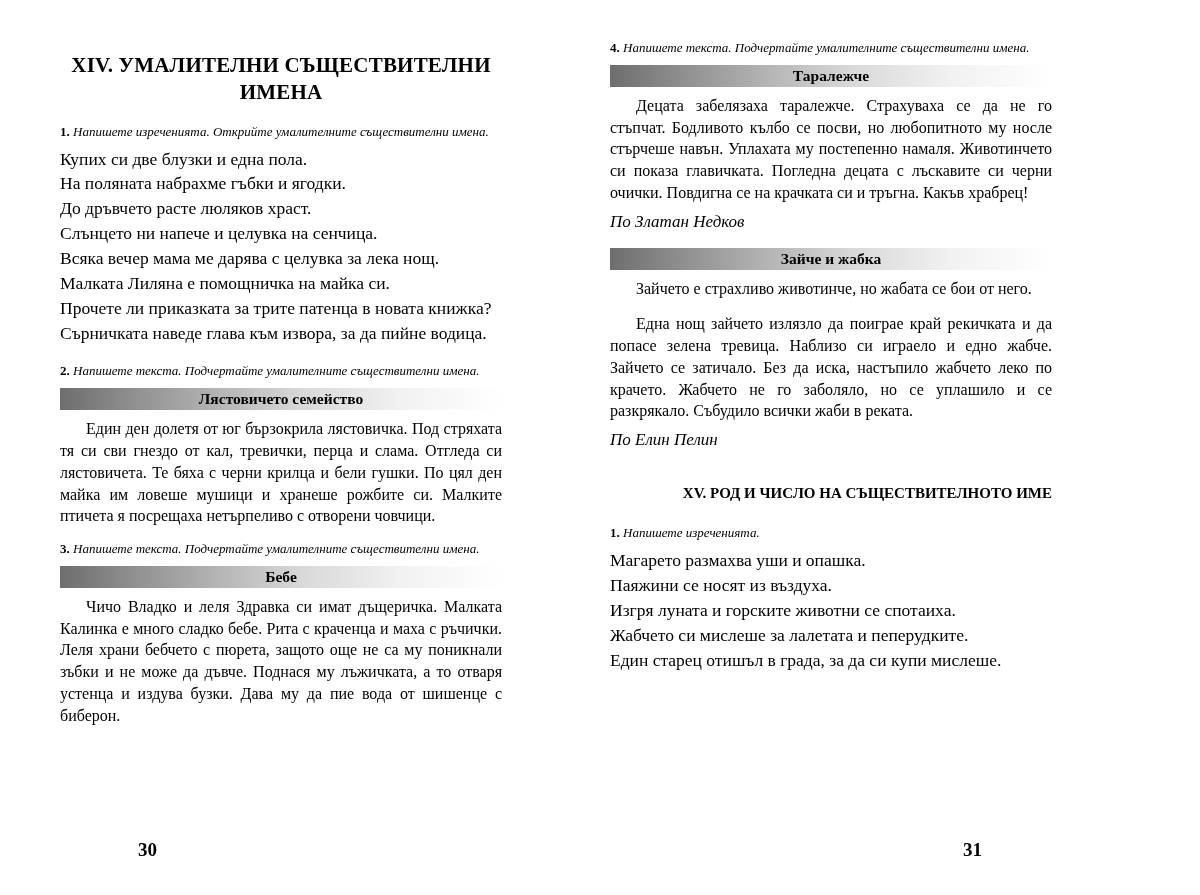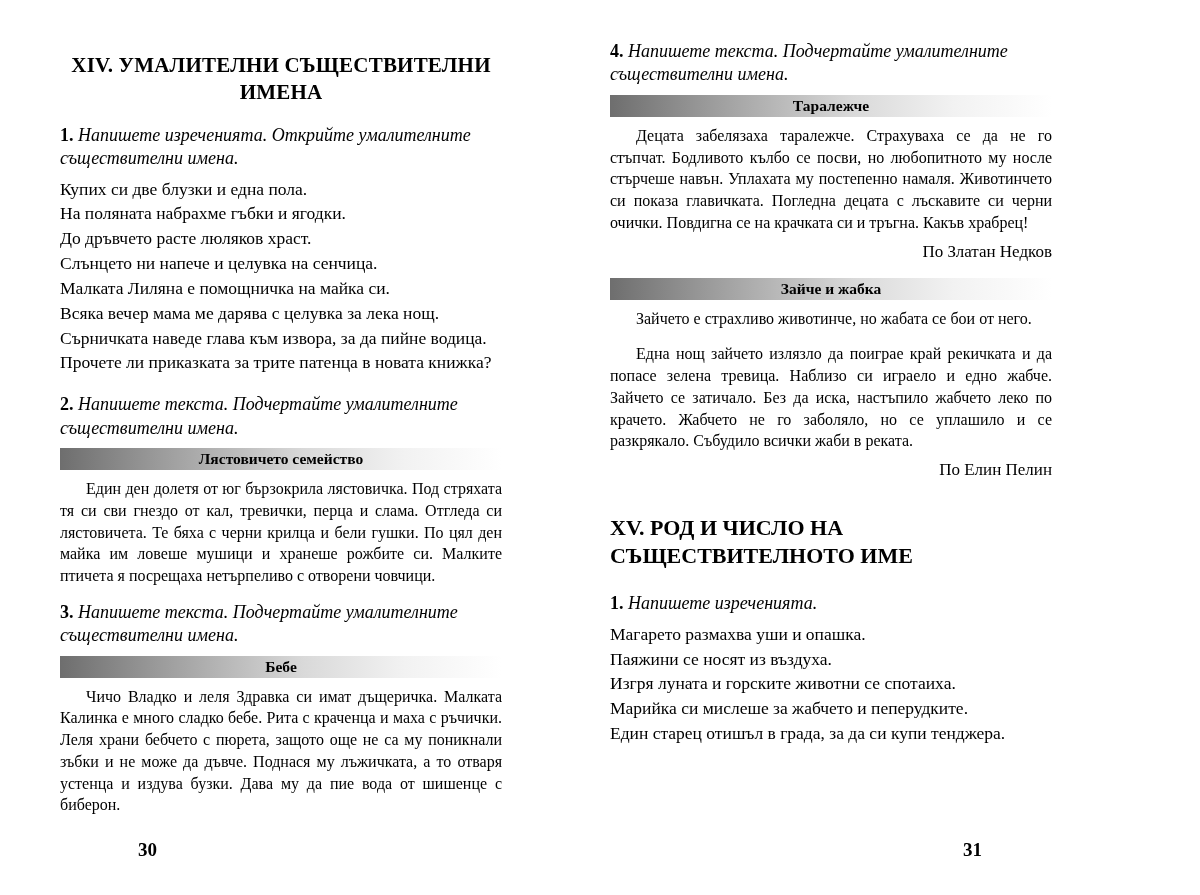--- a/index.html
+++ b/index.html
@@ -37,27 +37,27 @@
   .chapter-title {
     font-weight: bold;
     font-size: 21px;
     text-align: center;
     line-height: 1.28;
     margin: 12px 0 18px 0;
     letter-spacing: 0.2px;
   }
   .chapter-title-2 {
     font-weight: bold;
-    font-size: 22px;
-    text-align: left;
+    font-size: 15px;
+    text-align: right;
     line-height: 1.28;
     margin: 34px 0 22px 0;
   }
   .task {
-    font-size: 18px;
+    font-size: 13px;
     line-height: 1.3;
     margin: 0 0 6px 0;
   }
   .task .num {
     font-weight: bold;
     font-style: normal;
   }
   .task .instr {
     font-style: italic;
   }
@@ -80,22 +80,23 @@
     background: linear-gradient(to right, #6e6e6e 0%, #9a9a9a 22%, #d9d9d9 55%, #f2f2f2 78%, #ffffff 100%);
   }
   .body-text {
     font-size: 16px;
     line-height: 1.36;
     text-align: justify;
     text-indent: 26px;
     margin: 0 0 14px 0;
   }
   .attrib {
+    font-style: italic;
     font-size: 17px;
-    text-align: right;
+    text-align: left;
     margin: -6px 0 16px 0;
   }
   .folio {
     position: absolute;
     bottom: 34px;
     font-weight: bold;
     font-size: 19px;
     padding-left: 8px;
   }
   .folio-left { left: 70px; }
@@ -112,24 +113,24 @@
 
     <p class="task">
       <span class="num">1.</span>
       <span class="instr">Напишете изреченията. Открийте умалителните съществителни имена.</span>
     </p>
     <div class="lines">
       <div>Купих си две блузки и една пола.</div>
       <div>На поляната набрахме гъбки и ягодки.</div>
       <div>До дръвчето расте люляков храст.</div>
       <div>Слънцето ни напече и целувка на сенчица.</div>
+      <div>Всяка вечер мама ме дарява с целувка за лека нощ.</div>
       <div>Малката Лиляна е помощничка на майка си.</div>
-      <div>Всяка вечер мама ме дарява с целувка за лека нощ.</div>
+      <div>Прочете ли приказката за трите патенца в новата книжка?</div>
       <div>Сърничката наведе глава към извора, за да пийне водица.</div>
-      <div>Прочете ли приказката за трите патенца в новата книжка?</div>
     </div>
 
     <p class="task">
       <span class="num">2.</span>
       <span class="instr">Напишете текста. Подчертайте умалителните съществителни имена.</span>
     </p>
     <div class="banner">Лястовичето семейство</div>
     <p class="body-text">Един ден долетя от юг бързокрила лястовичка. Под стряхата тя си сви гнездо от кал, тревички, перца и слама. Отгледа си лястовичета. Те бяха с черни крилца и бели гушки. По цял ден майка им ловеше мушици и хранеше рожбите си. Малките птичета я посрещаха нетърпеливо с отворени човчици.</p>
 
     <p class="task">
@@ -160,20 +161,20 @@
     <div class="chapter-title-2">XV. РОД И ЧИСЛО НА СЪЩЕСТВИТЕЛНОТО ИМЕ</div>
 
     <p class="task">
       <span class="num">1.</span>
       <span class="instr">Напишете изреченията.</span>
     </p>
     <div class="lines">
       <div>Магарето размахва уши и опашка.</div>
       <div>Паяжини се носят из въздуха.</div>
       <div>Изгря луната и горските животни се спотаиха.</div>
-      <div>Марийка си мислеше за жабчето и пеперудките.</div>
-      <div>Един старец отишъл в града, за да си купи тенджера.</div>
+      <div>Жабчето си мислеше за лалетата и пеперудките.</div>
+      <div>Един старец отишъл в града, за да си купи мислеше.</div>
     </div>
 
     <div class="folio folio-right">31</div>
   </div>
 
 </div>
 
 </body></html>

